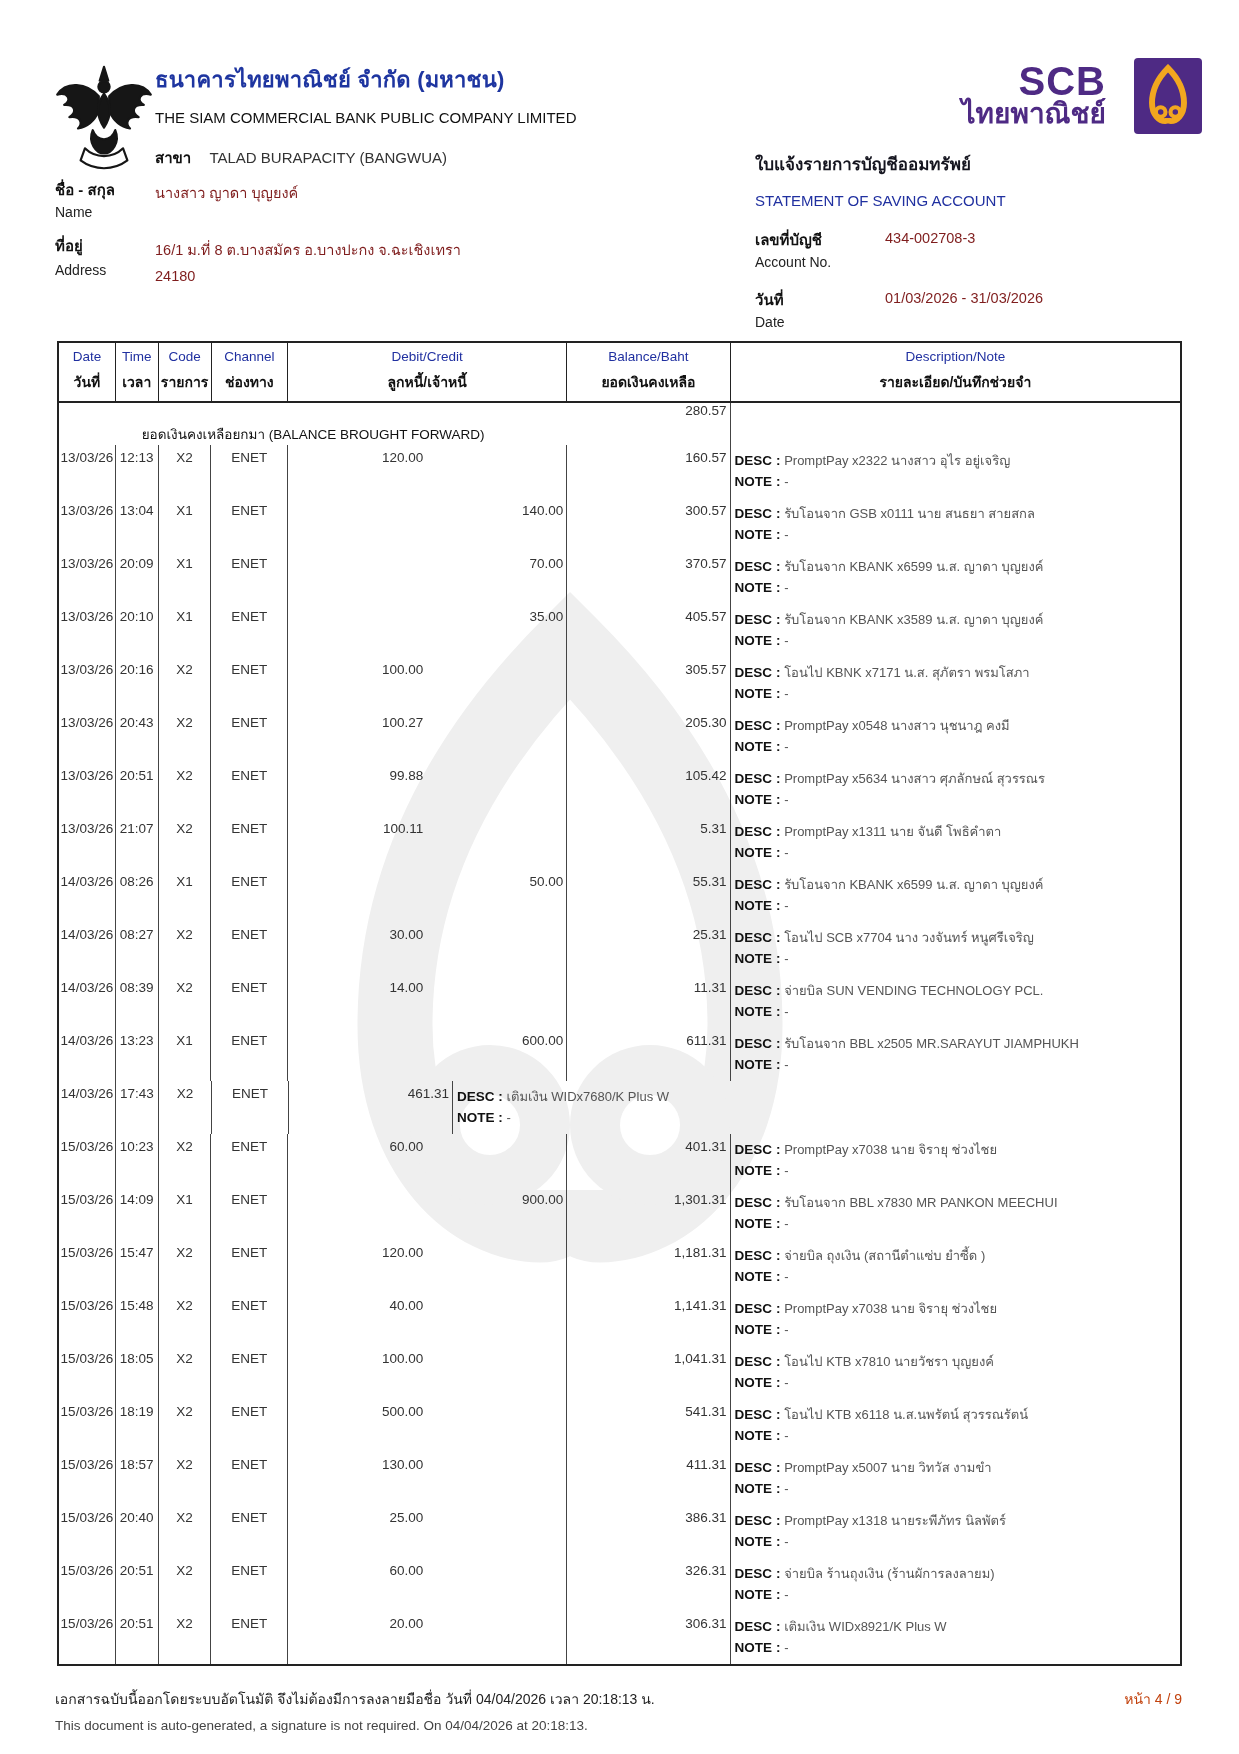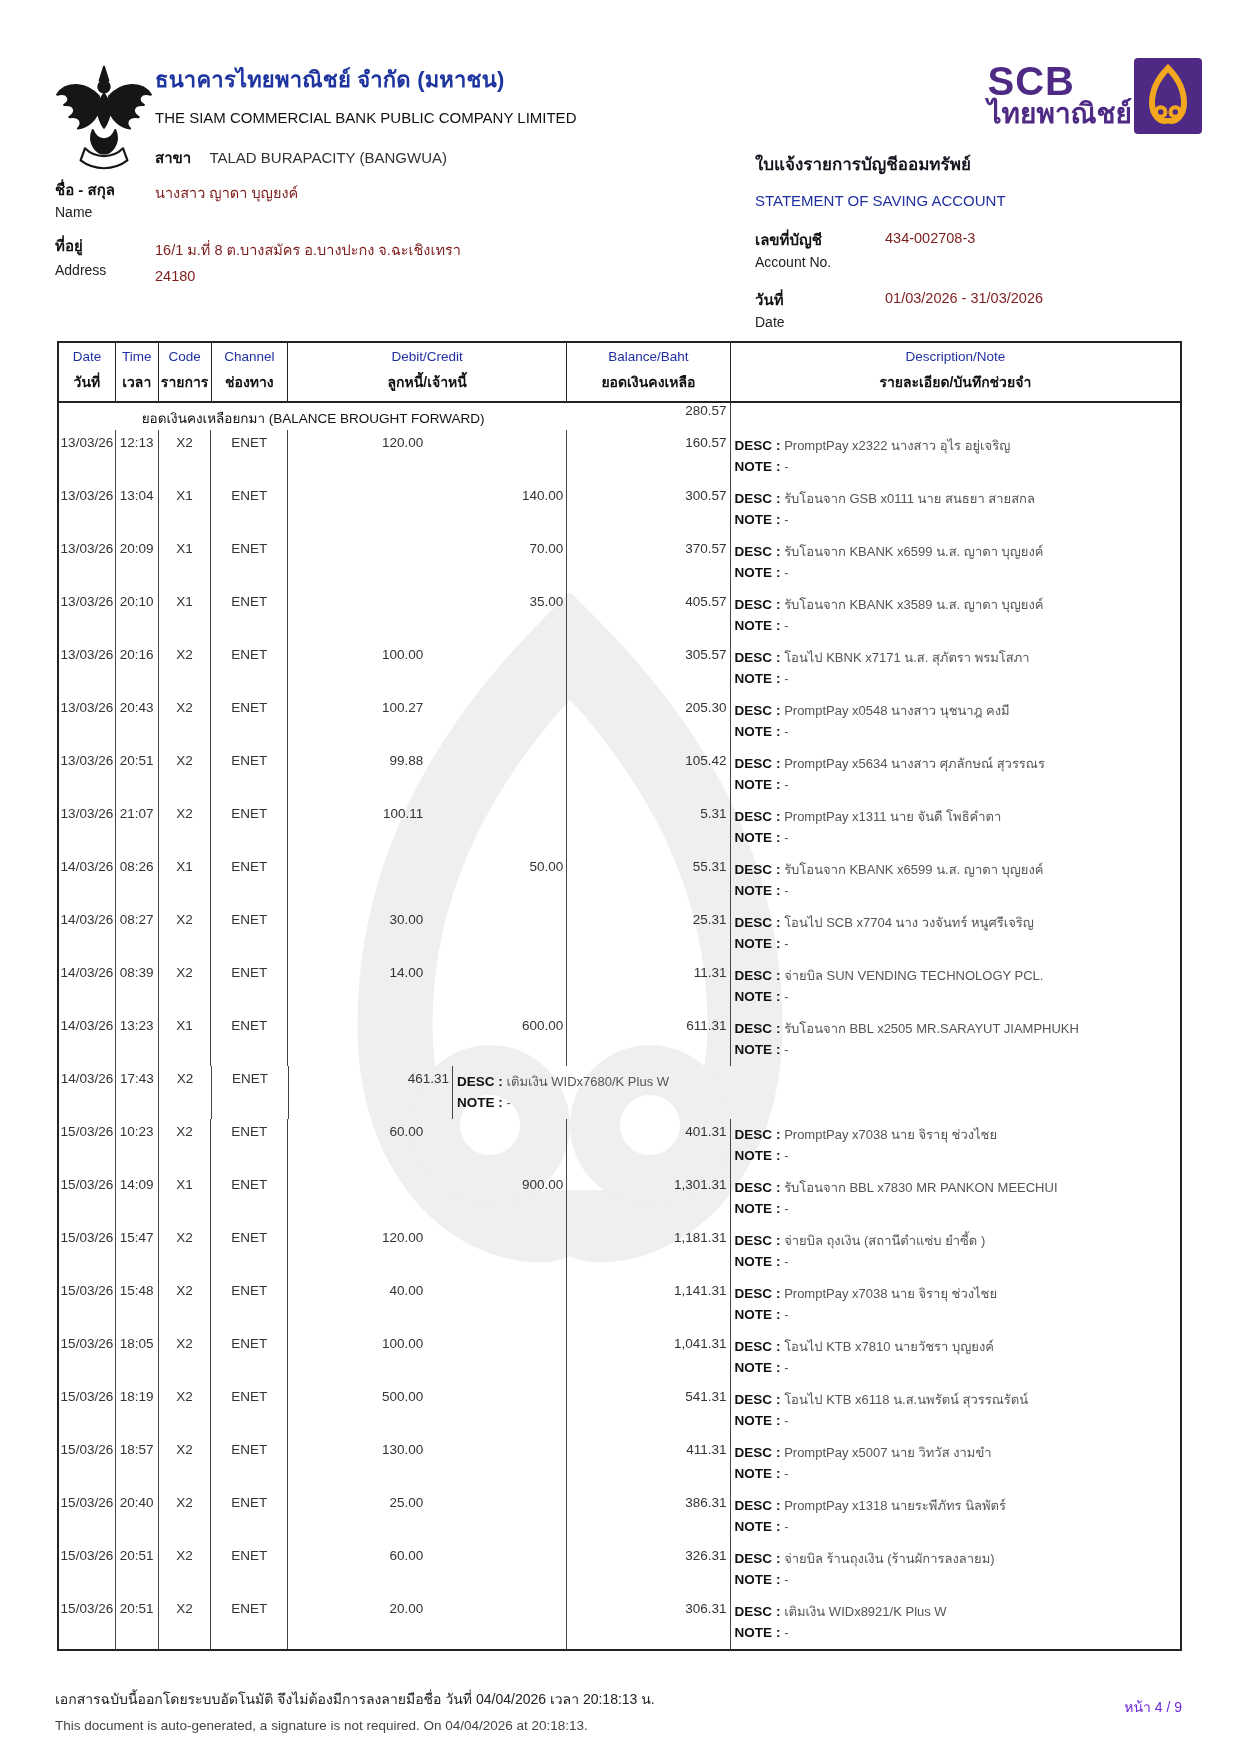--- a/index.html
+++ b/index.html
@@ -11,21 +11,21 @@
   }
   
   .garuda { position:absolute; left:52px; top:58px; width:104px; height:120px; }
   .bank-block { position:absolute; left:155px; top:62px; width:580px; }
   .bank-name-th { font-size:22px; font-weight:bold; color:#1e35a0; letter-spacing:.2px; }
   .bank-name-en { font-size:15px; color:#111; margin-top:12px; }
   .branch-line { margin-top:20px; font-size:15px; }
   .branch-label { font-weight:bold; color:#111; margin-right:14px; }
   .branch-value { color:#333; }
   .scb-logo { position:absolute; left:890px; top:58px; width:312px; display:flex; justify-content:flex-end; align-items:flex-start; }
-  .scb-words { text-align:left; margin-right:2px; padding-top:6px; }
+  .scb-words { text-align:right; margin-right:28px; padding-top:6px; }
   .scb-txt { font-size:40px; font-weight:bold; color:#4e2a84; line-height:.85; letter-spacing:1px; }
   .scb-th { font-size:28px; font-weight:bold; color:#4e2a84; line-height:1.15; }
   .scb-square { width:68px; height:76px; background:#4e2a84; border-radius:4px; display:flex; align-items:center; justify-content:center; }
   .stmt-title-th { position:absolute; left:755px; top:150px; font-size:17px; font-weight:bold; color:#15151f; }
   .stmt-title-en { position:absolute; left:755px; top:192px; font-size:15px; color:#2030a0; }
   .fld-label-th { font-size:15px; font-weight:bold; color:#111; }
   .fld-label-en { font-size:14px; color:#222; }
   .fld-value { font-size:14.5px; color:#7f1d1d; }
   .acc-label { position:absolute; left:755px; top:228px; }
   .acc-label-en { position:absolute; left:755px; top:254px; }
@@ -58,27 +58,27 @@
   .cell:last-child { border-right:none; }
   .cell.center { text-align:center; }
   .c-dc.cell { display:flex; align-items:flex-start; }
   .dc-debit { width:50%; text-align:right; padding-right:4px; }
   .dc-credit { width:50%; text-align:right; padding-right:3px; }
   .c-bal.cell { text-align:right; padding-right:3px; }
   .c-desc.cell { padding-left:4px; line-height:21px; }
   .desc-lbl { font-weight:bold; color:#111; font-size:13.5px; }
   .desc-txt { color:#555; font-size:13px; }
   .bbf-row { display:flex; min-height:27px; }
-  .bbf-span { width:510px; text-align:center; font-size:13.5px; color:#111; padding-top:4px; }
+  .bbf-span { width:510px; text-align:center; font-size:13.5px; color:#111; padding-top:20px; }
   .bbf-bal { width:164px; text-align:right; padding-right:3px; font-size:13.5px; color:#333; border-right:1px solid #444; }
   .bbf-desc { width:451px; }
   
   .footer-th { position:absolute; left:55px; top:1688px; font-size:14px; color:#222; }
   .footer-en { position:absolute; left:55px; top:1718px; font-size:13.5px; color:#444; }
-  .footer-page { position:absolute; right:57px; top:1688px; font-size:14px; color:#6d28d9;margin-top:8px; }
+  .footer-page { position:absolute; right:57px; top:1688px; font-size:14px; color:#c2410c; }
 </style>
 </head>
 <body>
 
 <div class="page">
 
   <div class="garuda">
     <svg viewBox="0 0 120 130" width="104" height="120">
       <g stroke="#161616" fill="none" stroke-width="2.5" stroke-linejoin="round">
         <path d="M60,6 L65,22 L55,22 Z" fill="#161616"></path>

